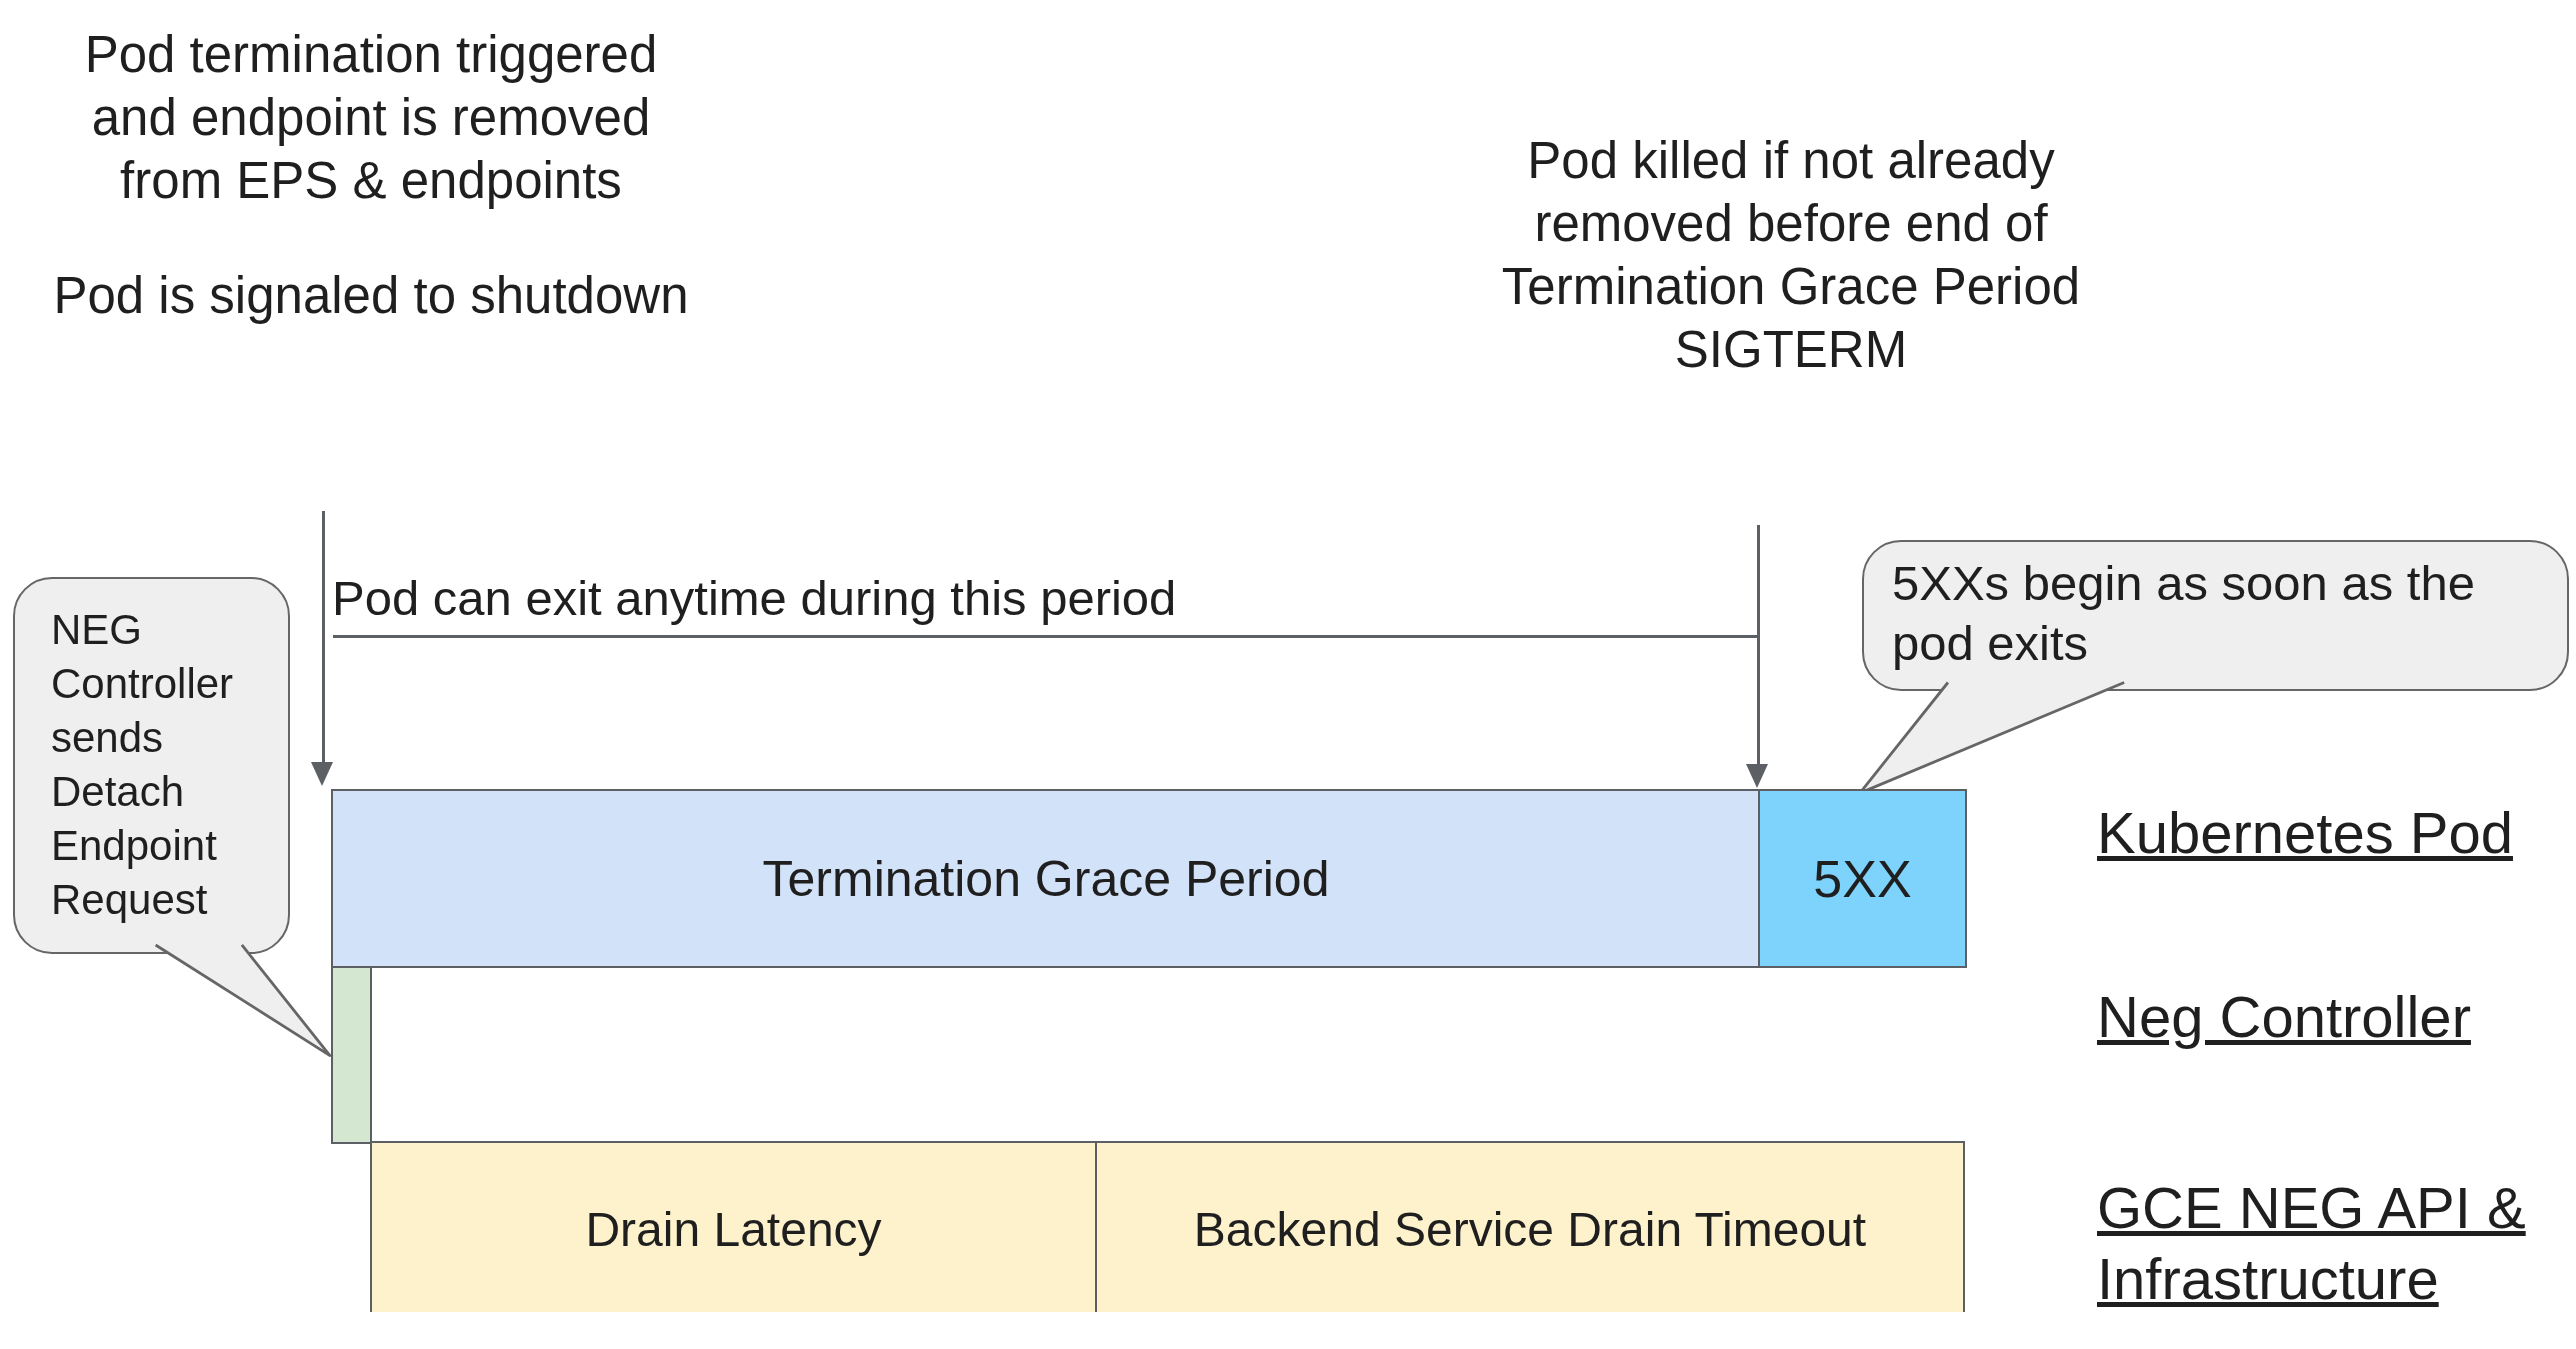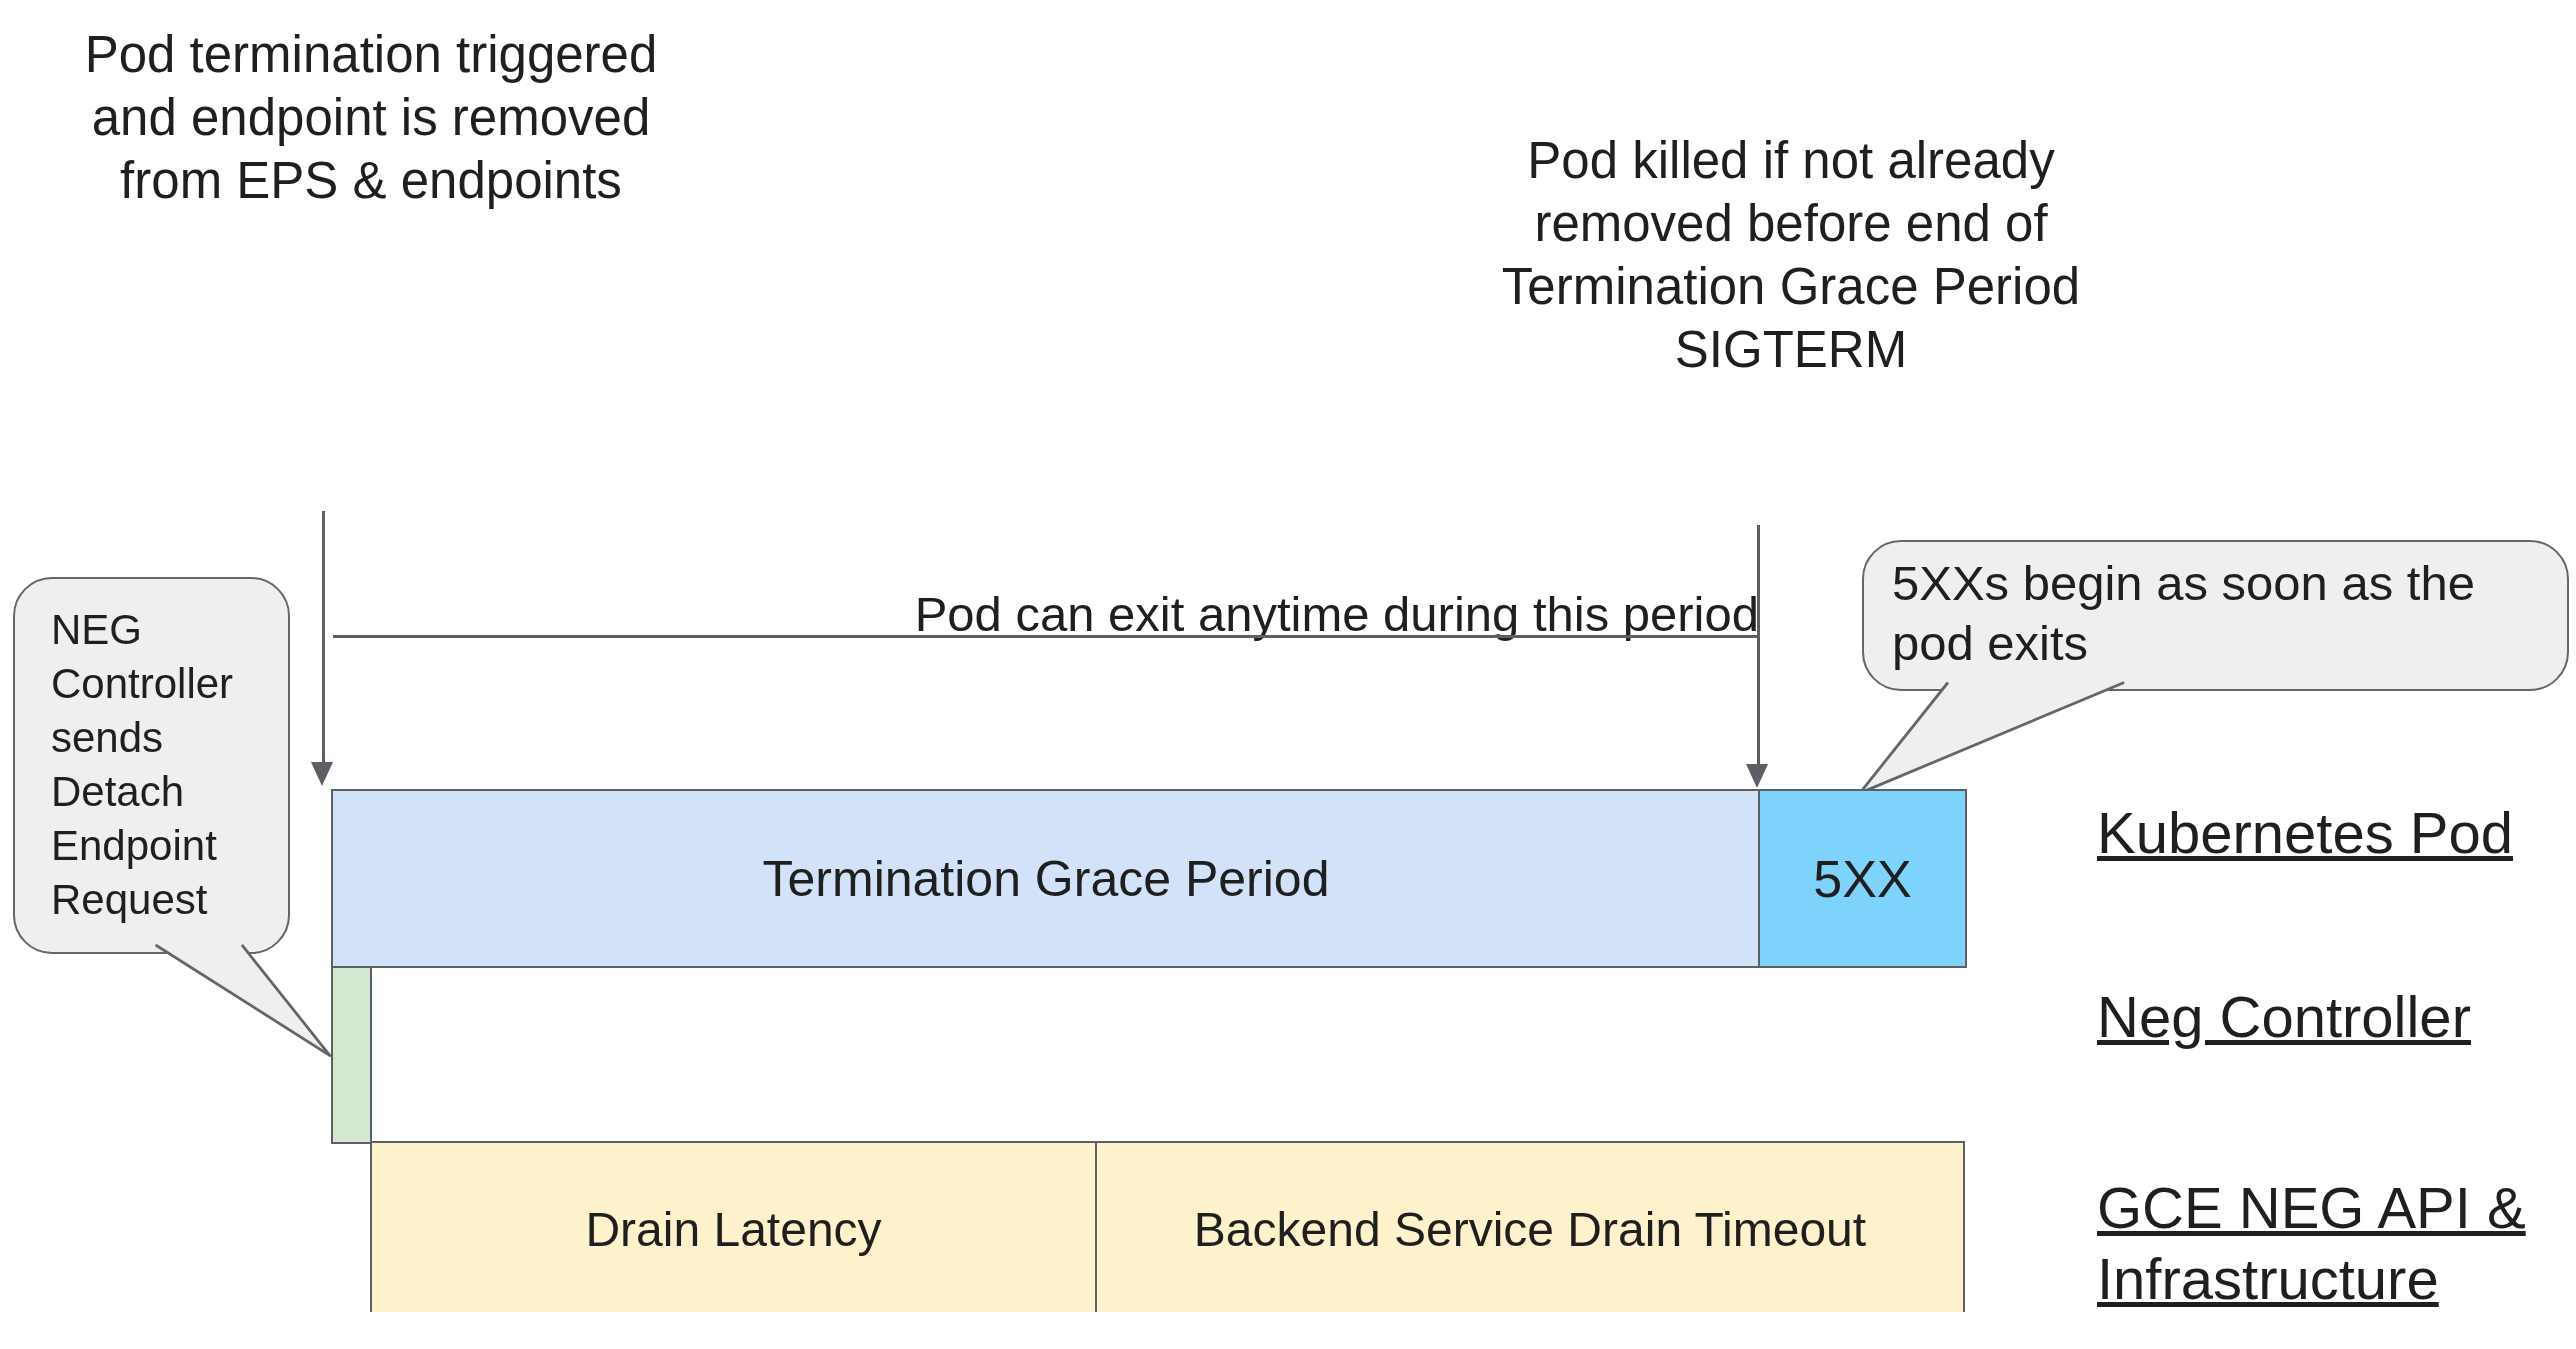--- a/index.html
+++ b/index.html
@@ -6,21 +6,21 @@
   #canvas{
     position:relative;width:2576px;height:1312px;background:#ffffff;overflow:hidden;
     font-family:"Liberation Sans",sans-serif;color:#1f1f1f;
   }
   .abs{position:absolute;}
   .txt-center{text-align:center;}
   
   .note{font-size:51px;line-height:63px;}
   .note-gap{margin-top:52px;}
   
-  #period-note{left:332px;top:584px;width:1427px;font-size:49px;line-height:60px;text-align:right;}
+  #period-note{left:332px;top:568px;width:1427px;font-size:49px;line-height:60px;text-align:left;}
   
   .hline{background:#5c5f63;height:2.8px;}
   .vline{background:#5c5f63;width:2.8px;}
   .arrowhead{width:0;height:0;border-left:11.2px solid transparent;border-right:11.2px solid transparent;border-top:24.4px solid #5c5f63;}
   
   .bar{box-sizing:border-box;border:2.8px solid #5c5f63;display:flex;align-items:center;justify-content:center;}
   #bar-tgp{left:331px;top:789px;width:1430px;height:179px;background:#d2e2f8;font-size:50px;}
   #bar-5xx{left:1758px;top:789px;width:209px;height:179px;background:#7dd3fc;font-size:52px;}
   #bar-green{left:331px;top:966px;width:41px;height:178px;background:#d4e8d1;z-index:2;}
   #row-neg{left:370px;top:966px;width:1595px;height:178px;background:#ffffff;box-sizing:border-box;
@@ -46,20 +46,21 @@
 
 <div id="canvas">
 
   <div class="abs note txt-center" style="left:43px;top:22.5px;width:656px;">
     <div>
         <div>Pod termination triggered</div>
         <div>and endpoint is removed</div>
         <div>from EPS &amp; endpoints</div>
       </div>
     <div class="note-gap">
+        <div>Pod is signaled to shutdown</div>
       </div>
   </div>
 
   <div class="abs note txt-center" style="left:1458px;top:129px;width:666px;">
     <div>
         <div>Pod killed if not already</div>
         <div>removed before end of</div>
         <div>Termination Grace Period</div>
         <div>SIGTERM</div>
       </div>

